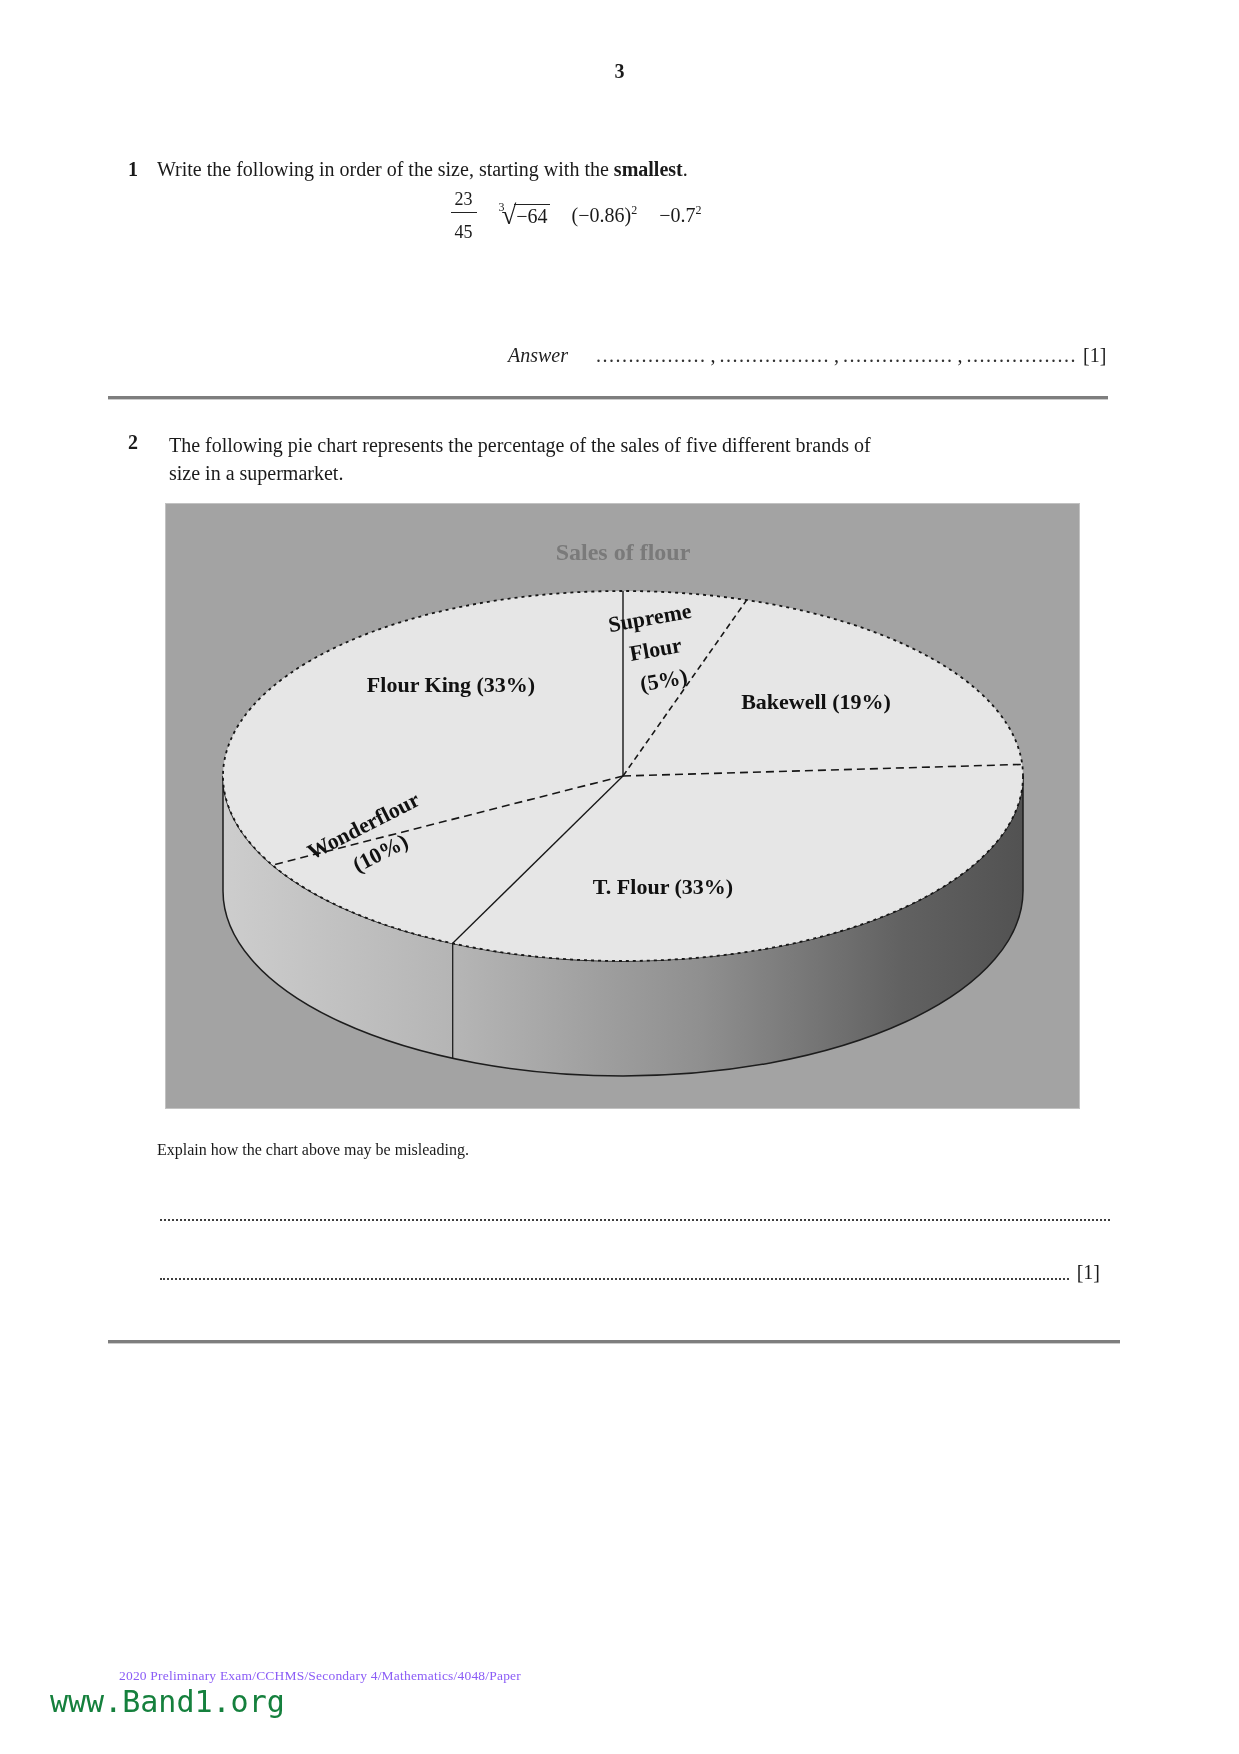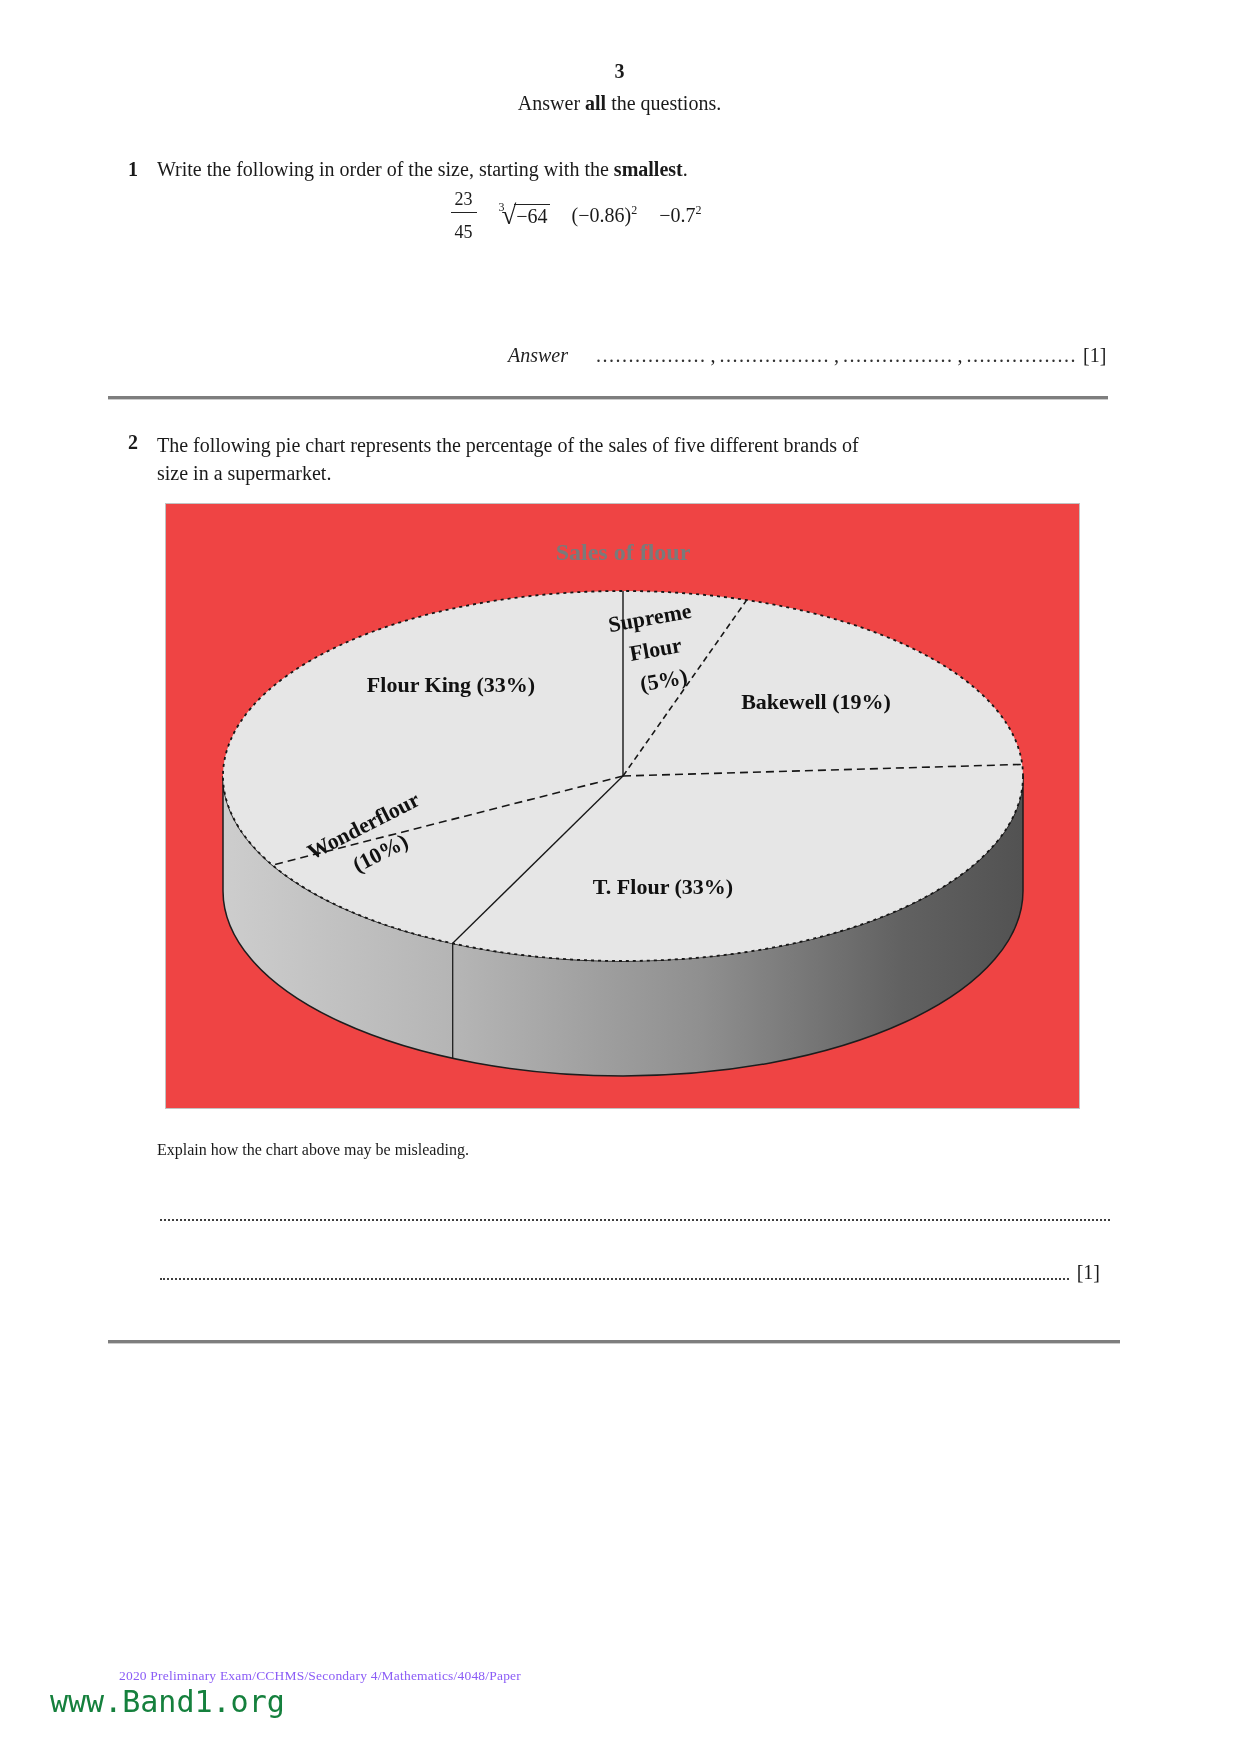--- a/index.html
+++ b/index.html
@@ -28,43 +28,42 @@
   .answer-row{top:344px;left:508px;font-size:20px;white-space:nowrap;color:#222;}
   .answer-label{font-style:italic;margin-right:28px;}
   .dots{letter-spacing:1.5px;color:#333;}
   .comma{margin:0 4px;}
   .marks{margin-left:6px;}
   
   .hrule{height:2.5px;background:#7e7e7e;border-bottom:1.5px solid #cccccc;}
   .hr1{top:396px;left:108px;width:1000px;}
   .hr2{top:1340px;left:108px;width:1012px;}
   
-  .q2-text{top:431px;left:157px;width:860px;font-size:20px;line-height:28px;}
+  .q2-text{top:431px;left:169px;width:860px;font-size:20px;line-height:28px;}
   .chart-box{top:503px;left:165px;width:913px;height:604px;border:1.5px solid #c2c2c2;
-             background:#ef4444;}
+             background:#a3a3a3;}
   .chart-box svg{display:block;}
   .explain{top:1141px;left:157px;font-size:16px;}
   .dotline{border-bottom:2px dotted #3f3f3f;}
   .dl1{top:1201px;left:160px;width:950px;height:18px;}
   .dl2-row{top:1258px;left:160px;width:940px;height:22px;display:flex;align-items:flex-end;gap:8px;}
   .dl2{flex:1;height:18px;border-bottom:2px dotted #3f3f3f;}
   .dl2-marks{font-size:20px;line-height:1;position:relative;top:2px;}
   
   .footer-line{top:1668px;left:119px;font-size:13.5px;color:#8b5cf6;letter-spacing:0.2px;}
   .watermark{top:1684px;left:50px;font-family:"DejaVu Sans Mono", monospace;
              font-size:30px;color:#15803d;}
 </style>
 </head>
 <body>
 
 <div class="page">
 
   <div class="abs center page-number">3</div>
 
-  <div class="abs center instruction"><span>Answer </span><b>all</b><span> the questions.</span></div>
 
   <div class="abs qnum" style="top:158px;left:128px;">1</div>
   <div class="abs qtext" style="top:158px;left:157px;"><span>Write the following in order of the size, starting with the </span><b>smallest</b><span>.</span></div>
 
   <div class="abs math-row">
     <span class="frac">
       <span class="fnum">23</span>
       <span class="fden">45</span>
     </span>
     <span class="root">

